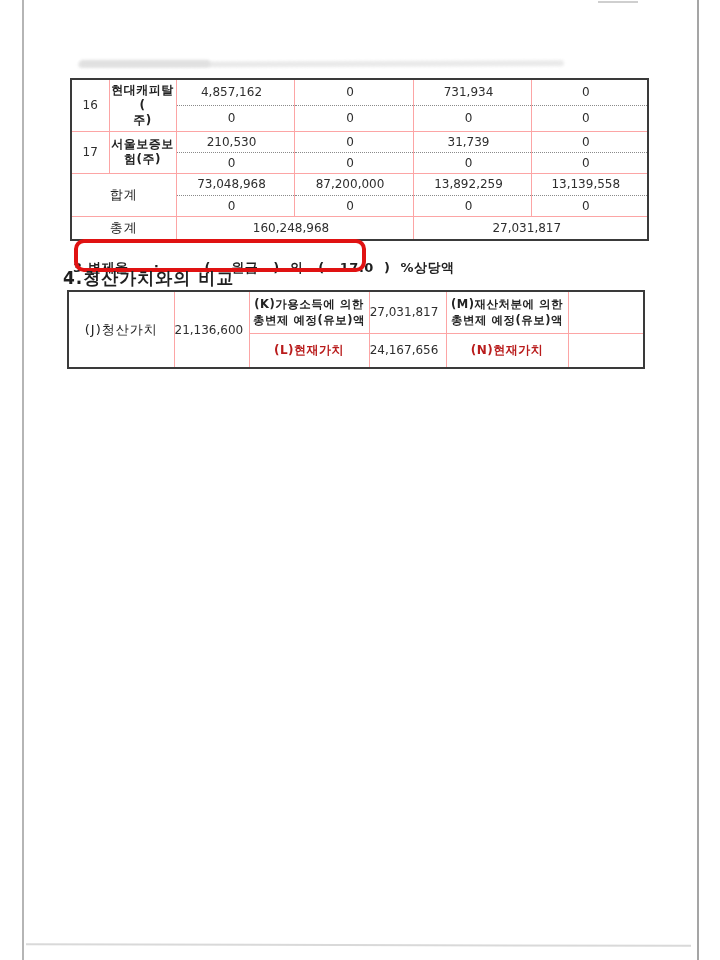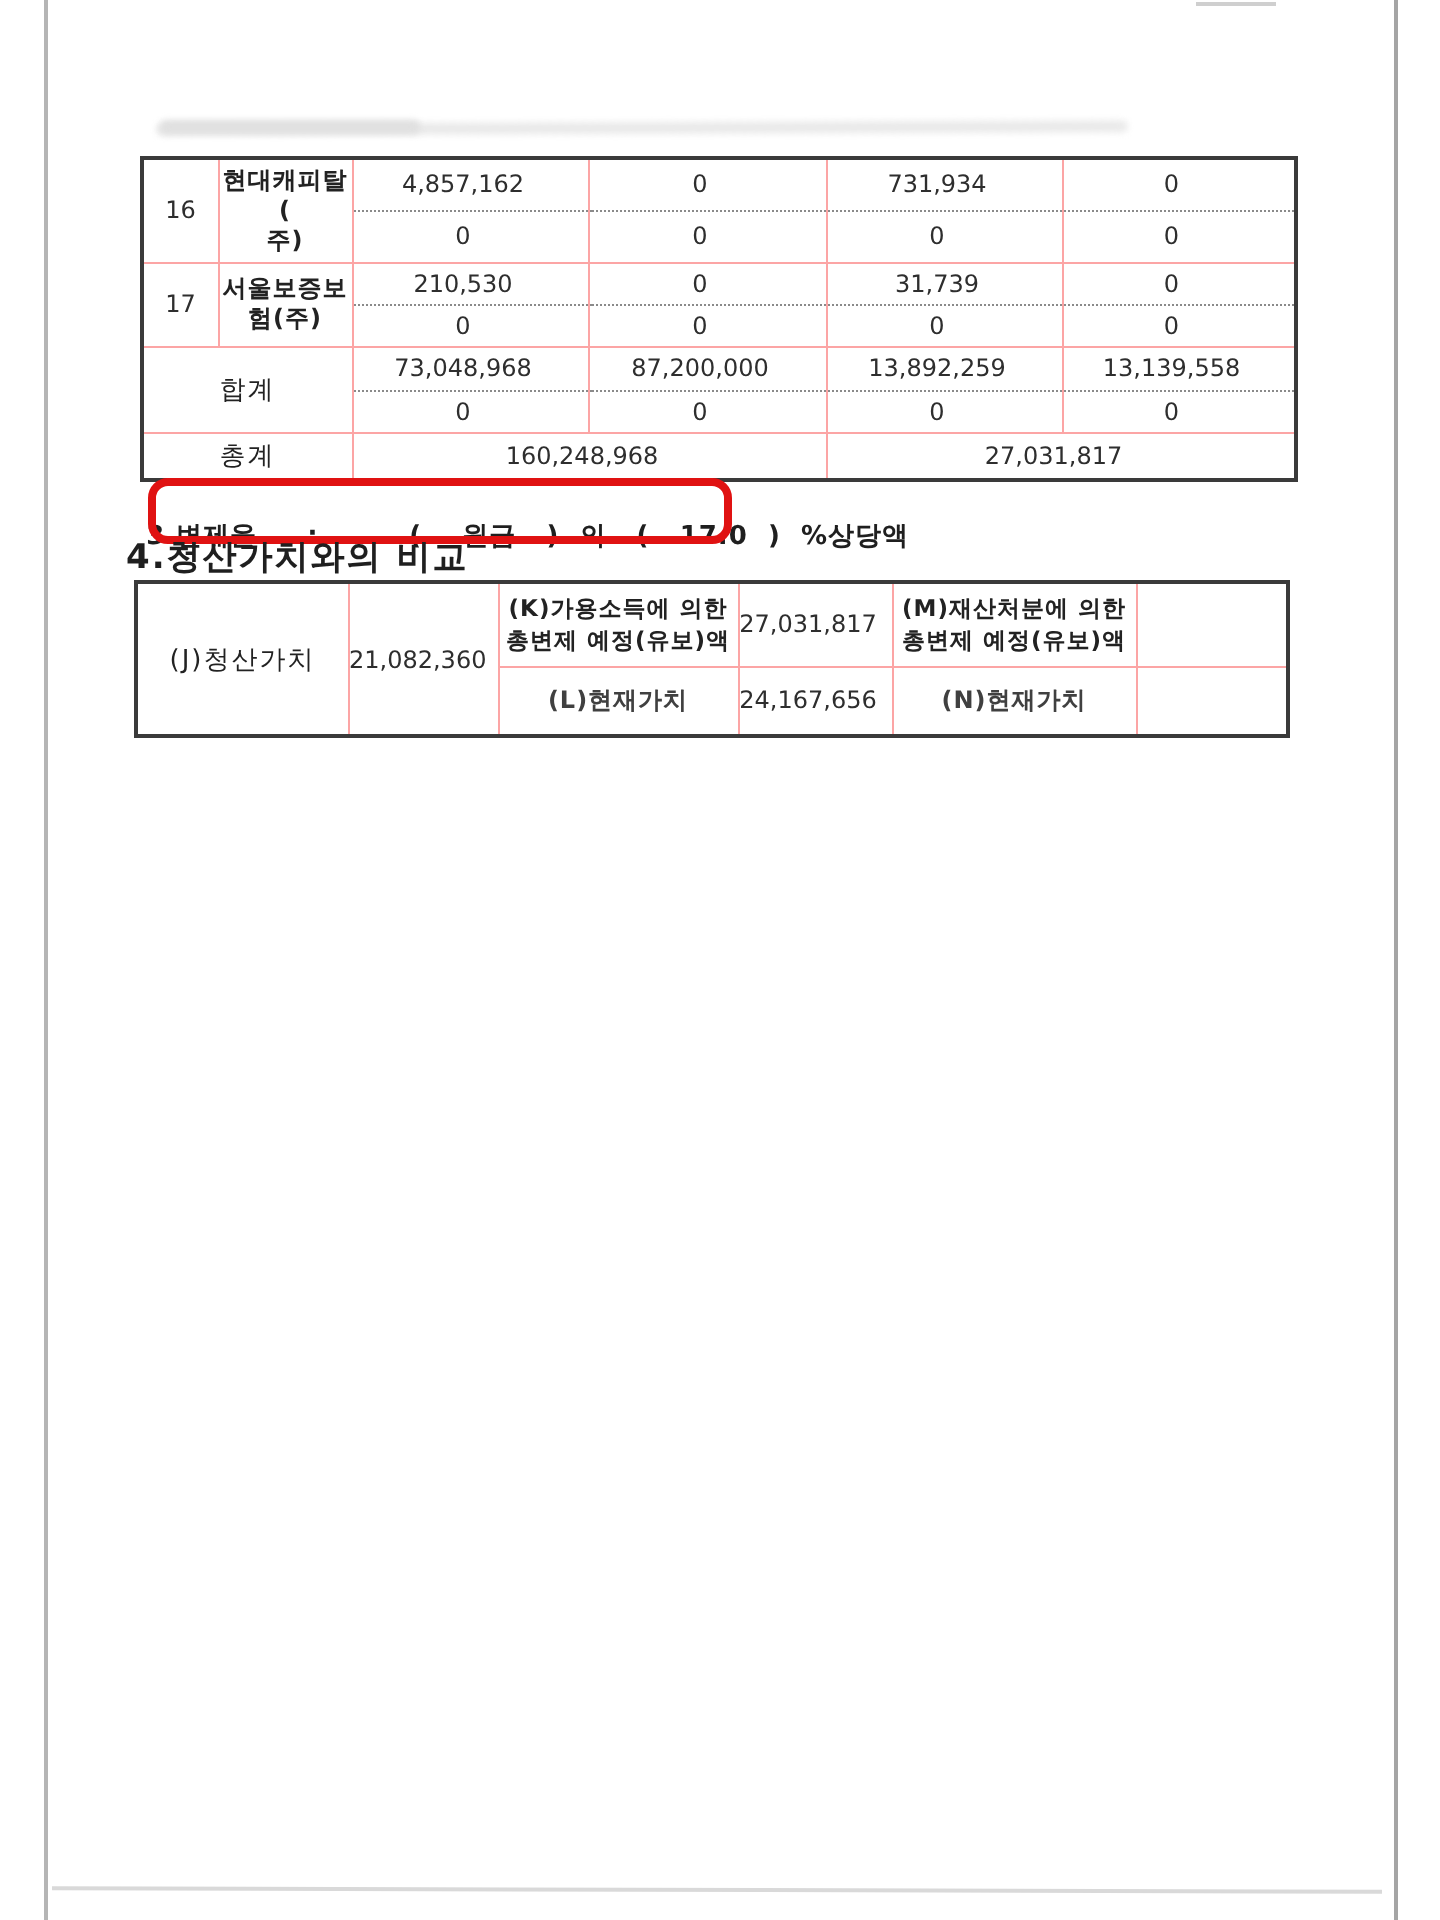--- a/index.html
+++ b/index.html
@@ -24,21 +24,21 @@
   td{border:1px solid #fca5a5;padding:0;vertical-align:middle;overflow:hidden;}
   tr.h26{height:26px;} tr.h21{height:21px;} tr.h22{height:22px;} tr.h24{height:24px;}
   tr.h42{height:42px;} tr.h35{height:35px;}
   .num{font-size:12px;text-align:center;padding-right:7px;color:#2e2e2e;white-space:nowrap;}
   .klabel{font-size:13px;font-weight:400;letter-spacing:1px;color:#222;text-align:center;}
   .name{font-size:12px;font-weight:600;letter-spacing:.5px;line-height:1.25;text-align:center;color:#222;}
   .no{font-size:12px;text-align:center;color:#2e2e2e;}
   td.dot{border-bottom:1px dotted #8a8a8a;}
   td.dottop{border-top:none;}
   .small2{font-size:11.5px;font-weight:600;letter-spacing:.5px;line-height:1.45;text-align:center;color:#222;}
-  .small{font-size:12px;font-weight:600;letter-spacing:.5px;text-align:center;color:#404040;}
+  .small{font-size:12px;font-weight:600;letter-spacing:.5px;text-align:center;color:#b91c1c;}
 
   
   .line3{left:63px;top:244px;font-size:13px;font-weight:700;color:#1f1f1f;letter-spacing:.5px;white-space:pre;}
   .line3 .sfx{margin-left:0;}
   .line4{left:63px;top:267px;font-size:17px;font-weight:700;color:#1f1f1f;letter-spacing:1px;}
   .redbox{left:74px;top:239px;width:284px;height:25px;border:4px solid #e01212;border-radius:10px;pointer-events:none;}
 </style>
 </head>
 <body>
 
@@ -129,21 +129,21 @@
     <col style="width:106px">
       <col style="width:75px">
       <col style="width:120px">
     <col style="width:77px">
       <col style="width:122px">
       <col style="width:76px">
   </colgroup>
   <tbody>
     <tr class="h42">
       <td rowspan="2" class="klabel">(J)청산가치</td>
-      <td rowspan="2" class="num">21,082,360</td>
+      <td rowspan="2" class="num">21,136,600</td>
       <td class="small2">
         <div>(K)가용소득에 의한</div>
         <div>총변제 예정(유보)액</div>
       </td>
       <td class="num">27,031,817</td>
       <td class="small2">
         <div>(M)재산처분에 의한</div>
         <div>총변제 예정(유보)액</div>
       </td>
       <td class="num"></td>

